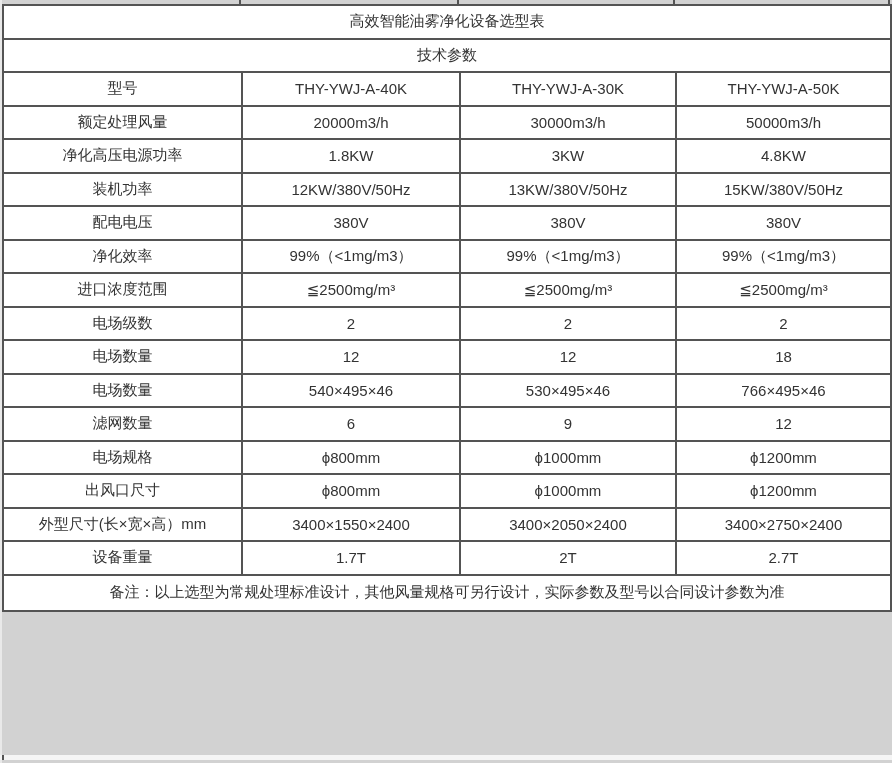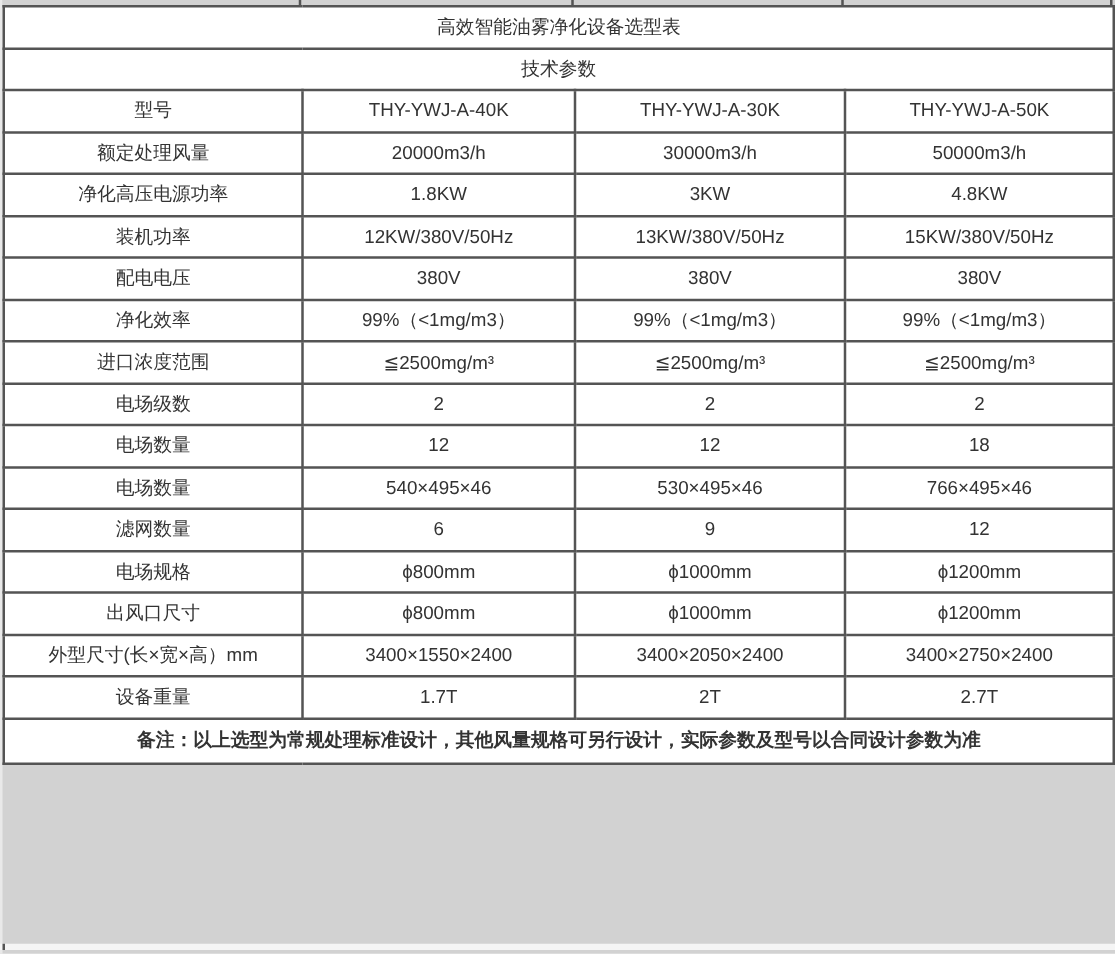--- a/index.html
+++ b/index.html
@@ -16,21 +16,21 @@
   }
   td{
     border:2px solid #545454;
     text-align:center;vertical-align:middle;
     font-size:15px;font-weight:normal;color:#333;
     height:31.5px;padding:0 4px;
     white-space:nowrap;overflow:hidden;
   }
   .title-cell{font-size:15px;}
   .subtitle-cell{font-size:15px;margin-top:16px;}
-  .remark-cell{font-weight:bold;font-size:15px;height:34px;}
+  .remark-cell{font-weight:normal;font-size:15px;height:34px;}
   
   .top-strip{position:absolute;top:0;left:2px;width:888px;height:4px;background:#d2d2d2;}
   .top-strip .tick{position:absolute;top:0;width:2px;height:4px;background:#545454;}
   
   .bottom-strip{position:absolute;top:755px;left:0;width:892px;height:5px;background:#f5f5f5;}
   .bottom-strip .tick{position:absolute;top:0;left:2px;width:2px;height:5px;background:#545454;}
   .left-gutter{position:absolute;top:0;left:0;width:2px;height:763px;background:#e9e9e9;}
 </style>
 </head>
 <body>

